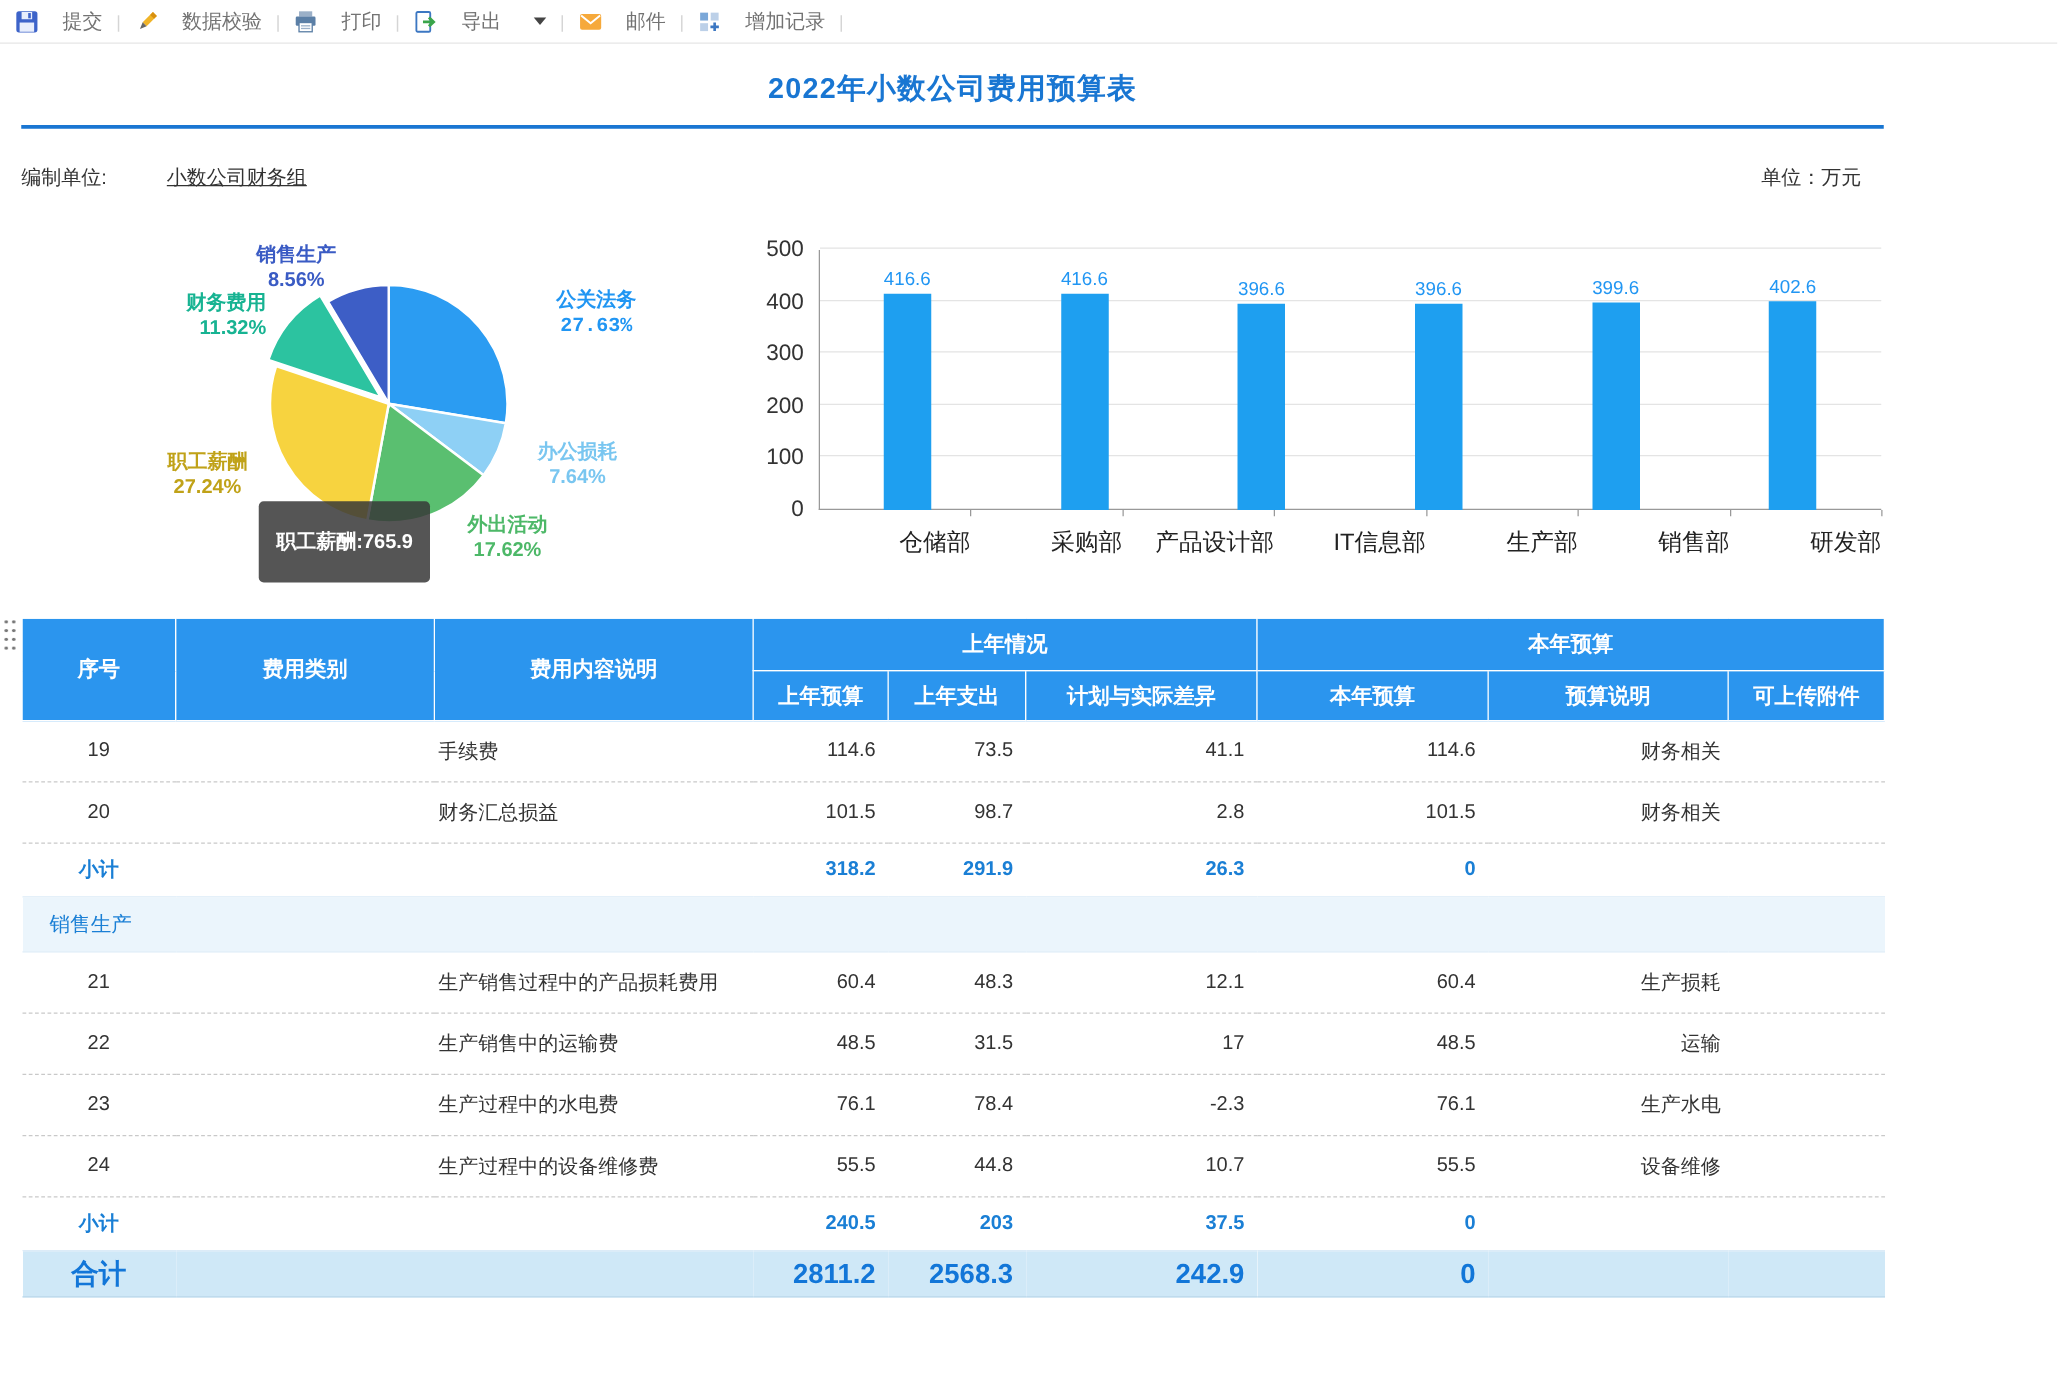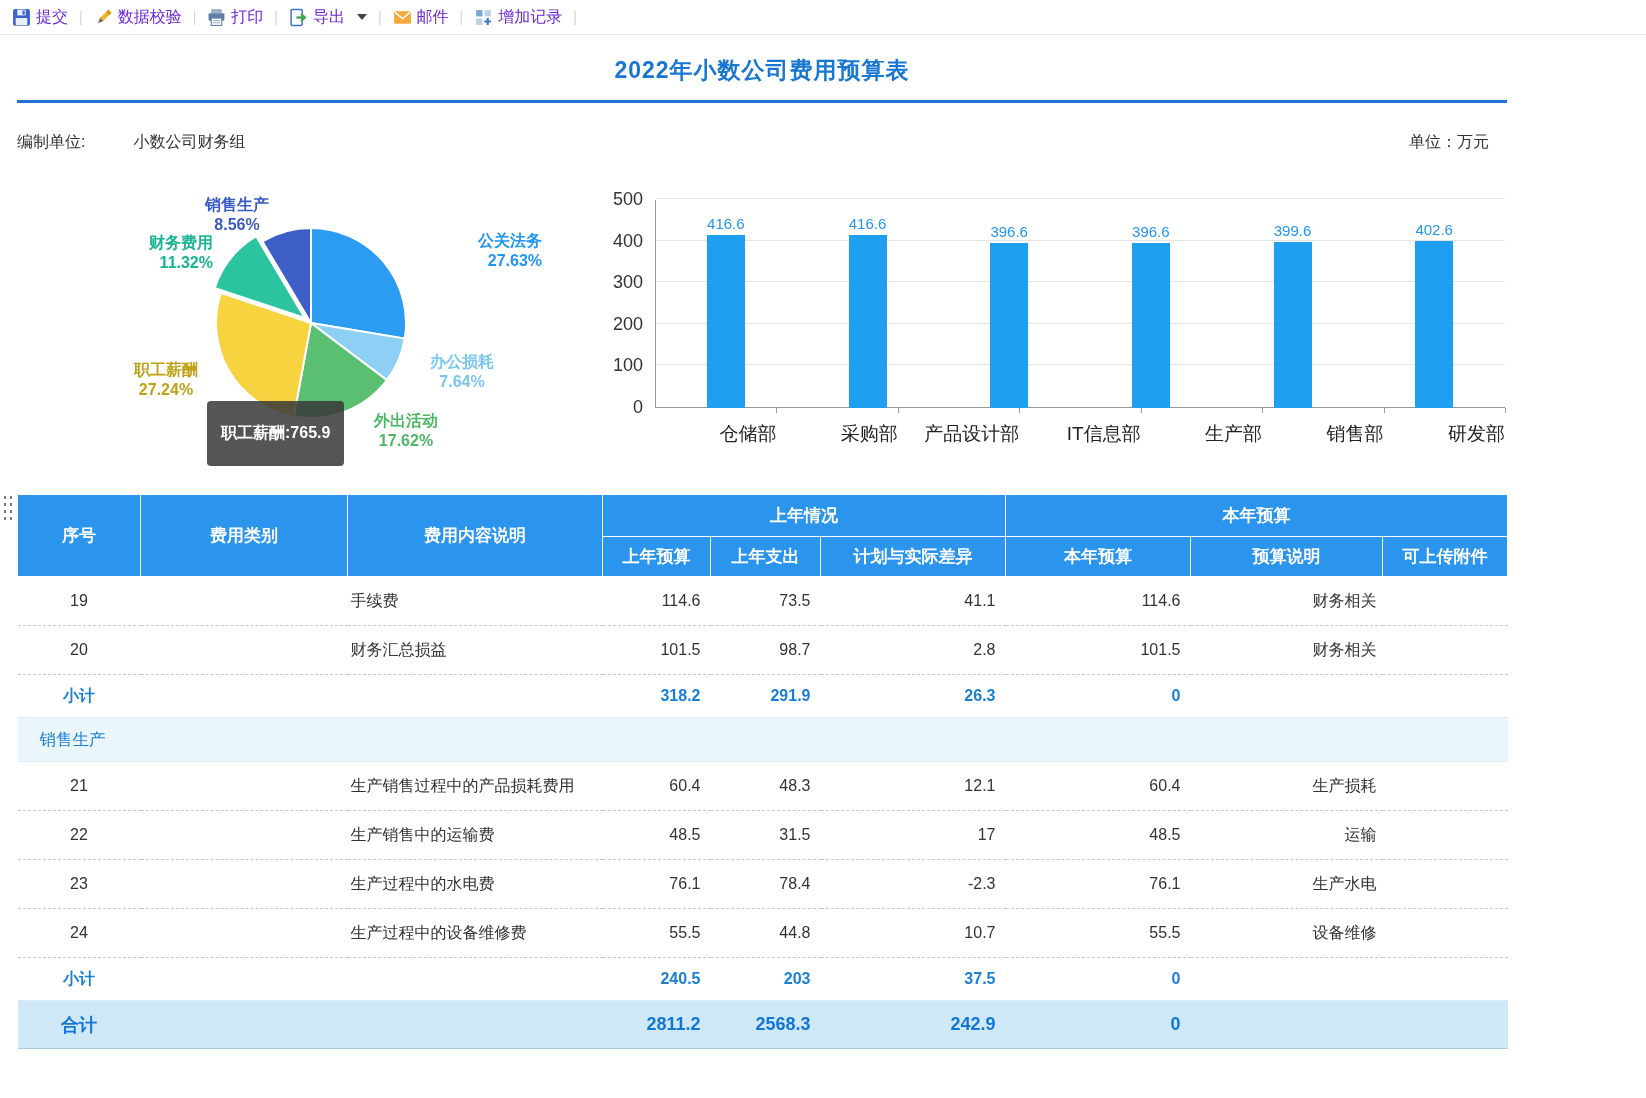--- a/index.html
+++ b/index.html
@@ -12,41 +12,41 @@
     overflow: hidden;
   }
 
   
   .toolbar {
     display: flex; align-items: center;
     height: 35px; padding: 0 12px;
     border-bottom: 1px solid #e6e6e6;
     font-size: 16px;
   }
-  .tb-item { display: flex; align-items: center; gap: 5px; cursor: pointer; color: #6d28d9; white-space: nowrap; }
+  .tb-item { display: flex; align-items: center; gap: 19px; cursor: pointer; color: #737373; white-space: nowrap; }
   .tb-sep { color: #d5d5d5; margin: 0 11px; font-size: 14px; }
   .tb-icon { width: 19px; height: 19px; display: inline-block; }
   .caret { width: 0; height: 0; border-left: 5px solid transparent; border-right: 5px solid transparent; border-top: 6px solid #444; margin-left: 7px; }
 
   
   .page-title { margin: 20px 139px 0 17px; text-align: center; font-size: 23px; font-weight: 700; color: var(--accent,#1976d2); letter-spacing: 1px; }
   .title-rule { height: 3px; background: var(--accent,#1976d2); margin: 14px 139px 0 17px; }
   .info-row { display: flex; align-items: center; margin: 28px 139px 0 17px; font-size: 16px; height: 22px; }
-  .info-org-value { margin-left: 48px; }
+  .info-org-value { margin-left: 48px; text-decoration: underline; }
   .info-unit { margin-left: auto; padding-right: 18px; }
 
   
   .charts-row { position: relative; height: 292px; margin: 32px 139px 0 17px; }
 
   
   .pie-svg { position: absolute; left: 184px; top: 28px; }
   .pie-label { position: absolute; font-size: 16px; font-weight: 700; line-height: 20px; text-align: center; }
   .pl-xiaoshou { left: 160px; top: 10px;  width: 120px; }
   .pl-caiwu    { left: 58px;  top: 48px;  width: 138px; text-align: right; }
-  .pl-gongguan { left: 395px; top: 46px;  width: 130px; text-align: right; }
+  .pl-gongguan { left: 395px; top: 46px;  width: 130px; text-align: center; font-family: Liberation Mono, monospace; }
   .pl-zhigong  { left: 89px;  top: 175px; width: 120px; }
   .pl-bangong  { left: 385px; top: 167px; width: 120px; }
   .pl-waichu   { left: 329px; top: 226px; width: 120px; }
   .pie-tooltip {
     position: absolute; left: 190px; top: 216px;
     background: rgba(55,55,55,0.85); color: #fff;
     font-size: 16px; font-weight: 700;
     padding: 22px 14px; border-radius: 4px; white-space: nowrap;
   }
 
@@ -71,21 +71,21 @@
   tbody td { font-size: 16px; color: #333; overflow: hidden; white-space: nowrap; }
   tr.data-row td { height: 49px; border-bottom: 1px dashed #c9c9c9; }
   .c-center { text-align: center; margin-top: 14px; }
   .c-left   { text-align: left; padding-left: 3px; }
   .c-desc   { text-align: left; padding-left: 3px; }
   .c-right  { text-align: right; padding-right: 10px; }
   .c-note   { text-align: right; padding-right: 6px; }
   .c-attach { text-align: center; }
   tr.subtotal-row td { height: 43px; font-weight: 700; color: var(--link-blue,#1a7fd5); border-bottom: 1px solid #dcebf7; }
   tr.section-row td { height: 44px; background: var(--section-bg,#ebf5fc); color: var(--link-blue,#1a7fd5); font-size: 16.5px; padding-left: 22px; text-align: left; border-bottom: 1px solid #dcebf7; }
-  tr.total-row td { height: 48px; background: var(--total-bg,#cfe8f7); color: #1276d8; font-weight: 700; font-size: 18px; border-top: 1px solid #aacfe8; border-bottom: 1px solid #aacfe8; }
+  tr.total-row td { height: 37px; background: var(--total-bg,#cfe8f7); color: #1276d8; font-weight: 700; font-size: 22px; border-top: 1px solid #aacfe8; border-bottom: 1px solid #aacfe8; }
 
   
   .drag-handle {
     position: absolute; left: 2px; top: 494px; width: 12px; height: 28px;
     background-image: radial-gradient(circle, #777 1.2px, transparent 1.5px);
     background-size: 6px 7px; cursor: grab;
   }
 </style>
 </head>
 <body style="--accent: #1976d2; --table-header-bg: #2b95ee; --link-blue: #1a7fd5; --section-bg: #ebf5fc; --total-bg: #cfe8f7; --bar-color: #1e9ff0; --bar-label-color: #2196f3;">

